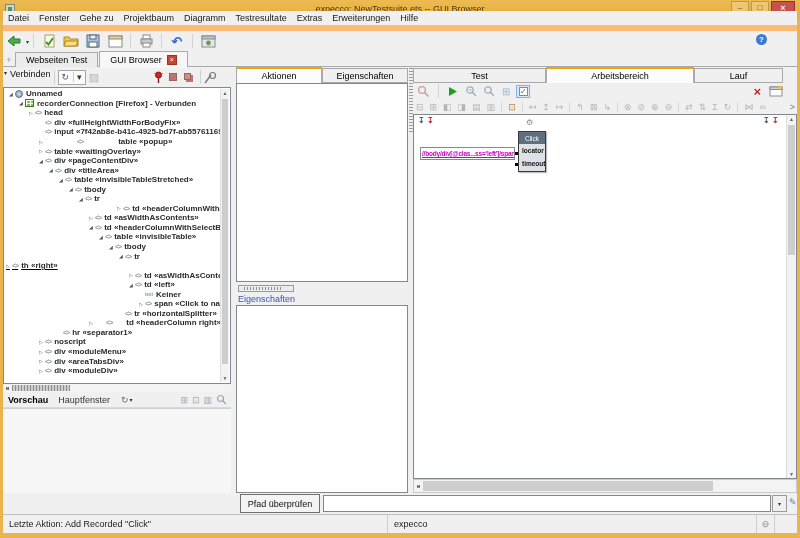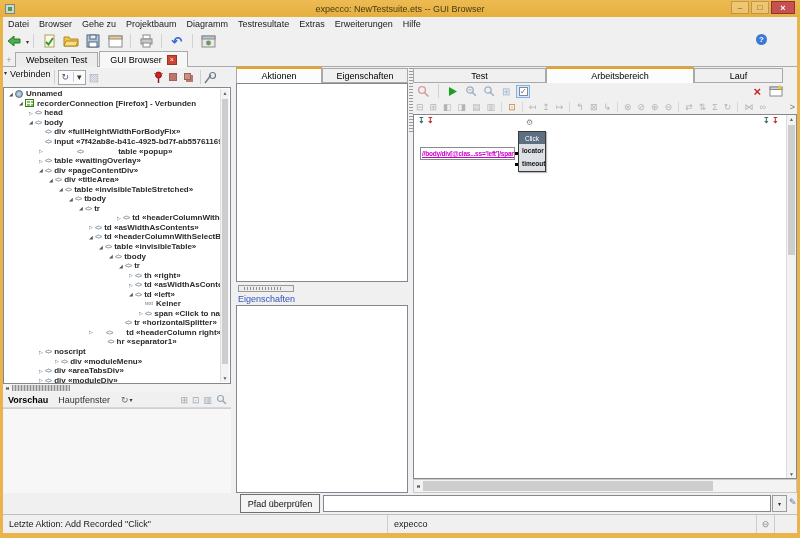--- a/index.html
+++ b/index.html
@@ -10,21 +10,21 @@
 
 .titlebar{left:0;top:0;width:800px;height:17px;background:linear-gradient(#edbb52,#e6af3f);display:flex;align-items:center}
 .appicon{width:10px;height:10px;margin-left:5px;background:#cfd6cf;border:1px solid #7c8a7c;position:relative}
 .appicon::after{content:"";position:absolute;left:2px;top:2px;width:4px;height:4px;background:#4c9a4c}
 .title{position:absolute;left:0;right:0;text-align:center;font-size:9px;color:#463a14}
 .winbtn{position:absolute;top:1px;height:13px;font-size:8px;display:flex;align-items:center;justify-content:center;color:#5a4a1a;background:rgba(255,255,255,.22);border:1px solid rgba(90,70,20,.35)}
 .btn-min{left:731px;width:18px}
 .btn-max{left:751px;width:18px}
 .btn-close{left:771px;width:24px;background:#c75050;border-color:#8f3434;color:#fff;font-size:9px;font-weight:bold}
 
-.menubar{left:3px;top:17px;width:794px;height:14px;display:flex;align-items:center;background:#f0f0f0}
+.menubar{left:3px;top:11px;width:794px;height:14px;display:flex;align-items:center;background:#f0f0f0}
 .menu-item{font-size:9px;color:#1a1a1a;padding:0 5px}
 .toolbar{left:3px;top:31px;width:794px;height:20px;display:flex;align-items:center;background:#f0f0f0}
 .tbsep{width:1px;height:14px;background:#d2d2d2;margin:0 4px}
 .tbi{display:inline-flex;align-items:center;justify-content:center;width:18px;height:17px;margin:0 2px}
 .caret{font-size:6px;color:#333;margin-left:1px}
 .undoglyph{font-size:13px;color:#3a6ad4;font-weight:bold;line-height:13px}
 .help{position:absolute;right:30px;top:3px;width:11px;height:11px;border-radius:50%;background:#3a7ad4;color:#fff;font-size:8px;font-weight:bold;display:flex;align-items:center;justify-content:center}
 
 .tabrow{left:3px;top:51px;width:794px;height:16px;background:#f0f0f0;display:flex;align-items:flex-end;position:absolute}
 .tabrow::after{content:"";position:absolute;left:0;right:0;bottom:0;height:1px;background:#aaa}
@@ -131,21 +131,21 @@
   <div class="abs titlebar">
     <span class="appicon"></span>
     <span class="title">expecco: NewTestsuite.ets -- GUI Browser</span>
     <span class="winbtn btn-min">–</span>
     <span class="winbtn btn-max">□</span>
     <span class="winbtn btn-close">×</span>
   </div>
 
   <div class="abs menubar" id="menu-items">
       <span class="menu-item">Datei</span>
-      <span class="menu-item">Browser</span>
+      <span class="menu-item">Fenster</span>
       <span class="menu-item">Gehe zu</span>
       <span class="menu-item">Projektbaum</span>
       <span class="menu-item">Diagramm</span>
       <span class="menu-item">Testresultate</span>
       <span class="menu-item">Extras</span>
       <span class="menu-item">Erweiterungen</span>
       <span class="menu-item">Hilfe</span>
     </div>
 
   <div class="abs toolbar">
@@ -256,25 +256,20 @@
           <div class="trow" style="padding-left: 13px;">
             <span class="texp">◢</span>
             <span class="ticon-conn"></span>
             <span class="tlabel">recorderConnection [Firefox] - Verbunden</span>
           </div>
           <div class="trow" style="padding-left: 23px;">
             <span class="texp">▷</span>
             <span class="ticon-el">&lt;&gt;</span>
             <span class="tlabel">head</span>
           </div>
-          <div class="trow" style="padding-left: 23px;">
-            <span class="texp">◢</span>
-            <span class="ticon-el">&lt;&gt;</span>
-            <span class="tlabel">body</span>
-          </div>
           <div class="trow" style="padding-left: 33px;">
             <span class="texp"></span>
             <span class="ticon-el">&lt;&gt;</span>
             <span class="tlabel">div «fullHeightWidthForBodyFix»</span>
           </div>
           <div class="trow" style="padding-left: 33px;">
             <span class="texp"></span>
             <span class="ticon-el">&lt;&gt;</span>
             <span class="tlabel">input «7f42ab8e-b41c-4925-bd7f-ab5576116920»</span>
           </div>
@@ -336,21 +331,21 @@
           <div class="trow" style="padding-left: 103px;">
             <span class="texp">◢</span>
             <span class="ticon-el">&lt;&gt;</span>
             <span class="tlabel">tbody</span>
           </div>
           <div class="trow" style="padding-left: 113px;">
             <span class="texp">◢</span>
             <span class="ticon-el">&lt;&gt;</span>
             <span class="tlabel">tr</span>
           </div>
-          <div class="trow" style="padding-left: 123px;">
+          <div class="trow" style=" text-decoration: underline;">
             <span class="texp">▷</span>
             <span class="ticon-el">&lt;&gt;</span>
             <span class="tlabel">th «right»</span>
           </div>
           <div class="trow" style="padding-left: 123px;">
             <span class="texp">▷</span>
             <span class="ticon-el">&lt;&gt;</span>
             <span class="tlabel">td «asWidthAsContents»</span>
           </div>
           <div class="trow" style="padding-left: 123px;">
@@ -371,31 +366,31 @@
           <div class="trow" style="padding-left: 113px;">
             <span class="texp"></span>
             <span class="ticon-el">&lt;&gt;</span>
             <span class="tlabel">tr «horizontalSplitter»</span>
           </div>
           <div class="trow" style="padding-left: 83px; justify-content: space-between;">
             <span class="texp">▷</span>
             <span class="ticon-el">&lt;&gt;</span>
             <span class="tlabel">td «headerColumn right»</span>
           </div>
-          <div class="trow" style="padding-left: 51px; justify-content: center;">
+          <div class="trow" style="padding-left: 51px;">
             <span class="texp"></span>
             <span class="ticon-el">&lt;&gt;</span>
             <span class="tlabel">hr «separator1»</span>
           </div>
           <div class="trow" style="padding-left: 33px;">
             <span class="texp">▷</span>
             <span class="ticon-el">&lt;&gt;</span>
             <span class="tlabel">noscript</span>
           </div>
-          <div class="trow" style="padding-left: 49px;">
+          <div class="trow" style="padding-left: 33px;">
             <span class="texp">▷</span>
             <span class="ticon-el">&lt;&gt;</span>
             <span class="tlabel">div «moduleMenu»</span>
           </div>
           <div class="trow" style="padding-left: 33px;">
             <span class="texp">▷</span>
             <span class="ticon-el">&lt;&gt;</span>
             <span class="tlabel">div «areaTabsDiv»</span>
           </div>
           <div class="trow" style="padding-left: 33px;">

